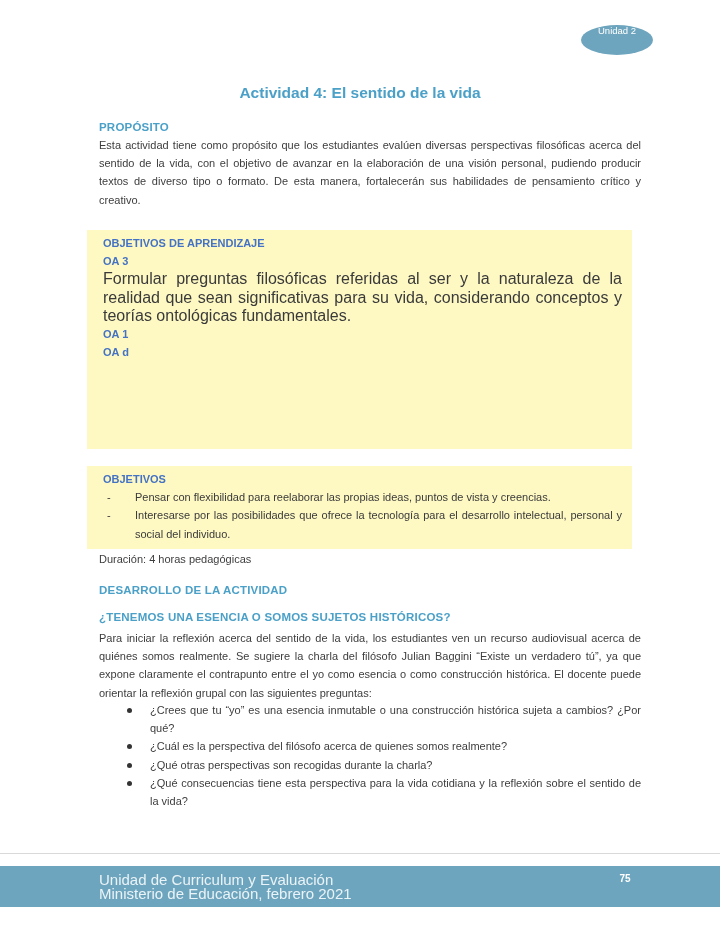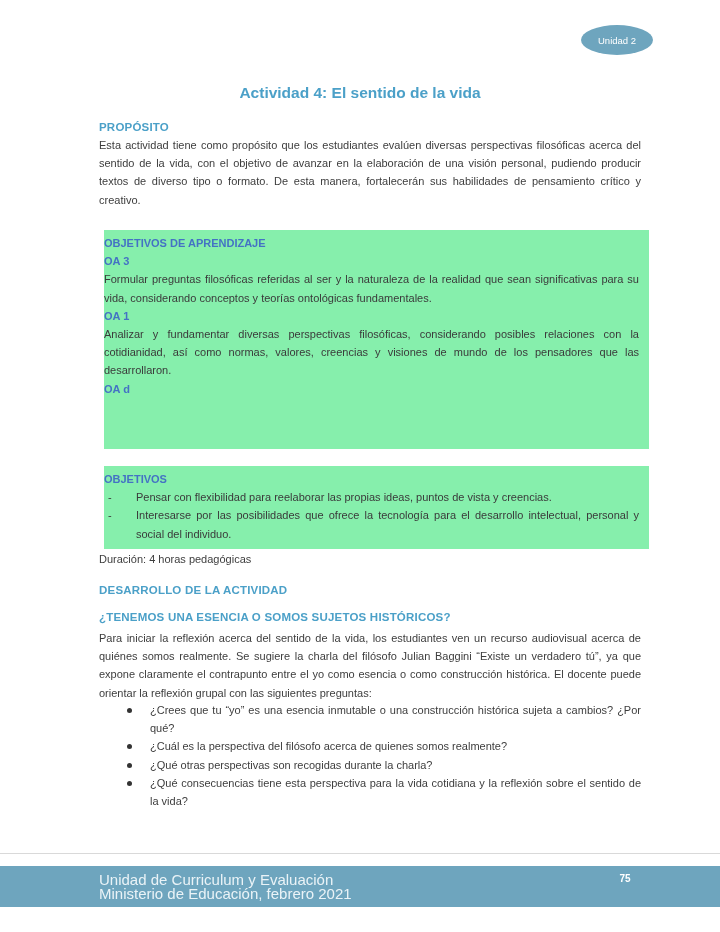--- a/index.html
+++ b/index.html
@@ -20,55 +20,55 @@
     color:#ffffff;font-size:9.5px;
     display:flex;align-items:center;justify-content:center;
     padding-left:48px;box-sizing:border-box;
   }
   .hdr-right{
     position:absolute;top:25px;left:581px;
     width:72px;height:30px;
     background:#6ea5be;
     border-radius:50%;
     color:#ffffff;font-size:9.5px;
-    display:flex;align-items:center;justify-content:center;
+    display:flex;align-items:flex-start;justify-content:center;
   }
   
   .doc-title{
     position:absolute;top:84px;left:0;width:720px;
     text-align:center;
     color:#4ba0c8;font-size:15.5px;font-weight:bold;
   }
   
   .col{position:absolute;left:99px;width:542px;}
   .sec-heading{
     color:#4ba0c8;font-size:11.5px;font-weight:bold;
     letter-spacing:0.2px;
   }
   .body-text{
     font-size:11px;line-height:18.2px;text-align:justify;
     color:#3d3d3d;
   }
   
   .blue-box{
-    position:absolute;left:104px;width:545px;
-    background:#86efac;
+    position:absolute;left:87px;width:545px;
+    background:#fef9c3;
     box-sizing:border-box;
-    padding:4px 10px 6px 0;
+    padding:4px 10px 6px 16px;
   }
   .box-heading{
     color:#4472c4;font-size:11px;font-weight:bold;
     line-height:18.2px;
   }
   .oa-code{
     color:#4472c4;font-size:11px;font-weight:bold;
     line-height:18.2px;
   }
   .oa-text{
-    font-size:11px;line-height:18.2px;text-align:justify;
+    font-size:16px;line-height:18.2px;text-align:justify;
     color:#3a3a3a;
   }
   .dash-item{
     display:flex;font-size:11px;line-height:18.2px;color:#3a3a3a;
   }
   .dash-item .dash{flex:0 0 14px;padding-left:4px;}
   .dash-item .dash-txt{flex:1;padding-left:14px;text-align:justify;}
   
   .q-item{
     display:flex;
@@ -113,21 +113,20 @@
   </div>
 
   <div class="blue-box" style="top:230px;min-height:219px;">
     <div class="box-heading">OBJETIVOS DE APRENDIZAJE</div>
     <div>
       <div class="oa-code">OA 3</div>
       <div class="oa-text">Formular preguntas filosóficas referidas al ser y la naturaleza de la realidad que sean significativas para su vida, considerando conceptos y teorías ontológicas fundamentales.</div>
     </div>
     <div>
       <div class="oa-code">OA 1</div>
-      <div class="oa-text">Analizar y fundamentar diversas perspectivas filosóficas, considerando posibles relaciones con la cotidianidad, así como normas, valores, creencias y visiones de mundo de los pensadores que las desarrollaron.</div>
     </div>
     <div>
       <div class="oa-code">OA d</div>
     </div>
   </div>
 
   <div class="blue-box" style="top:466px;min-height:76px;">
     <div class="box-heading">OBJETIVOS</div>
     <div class="dash-item">
       <span class="dash">-</span>

